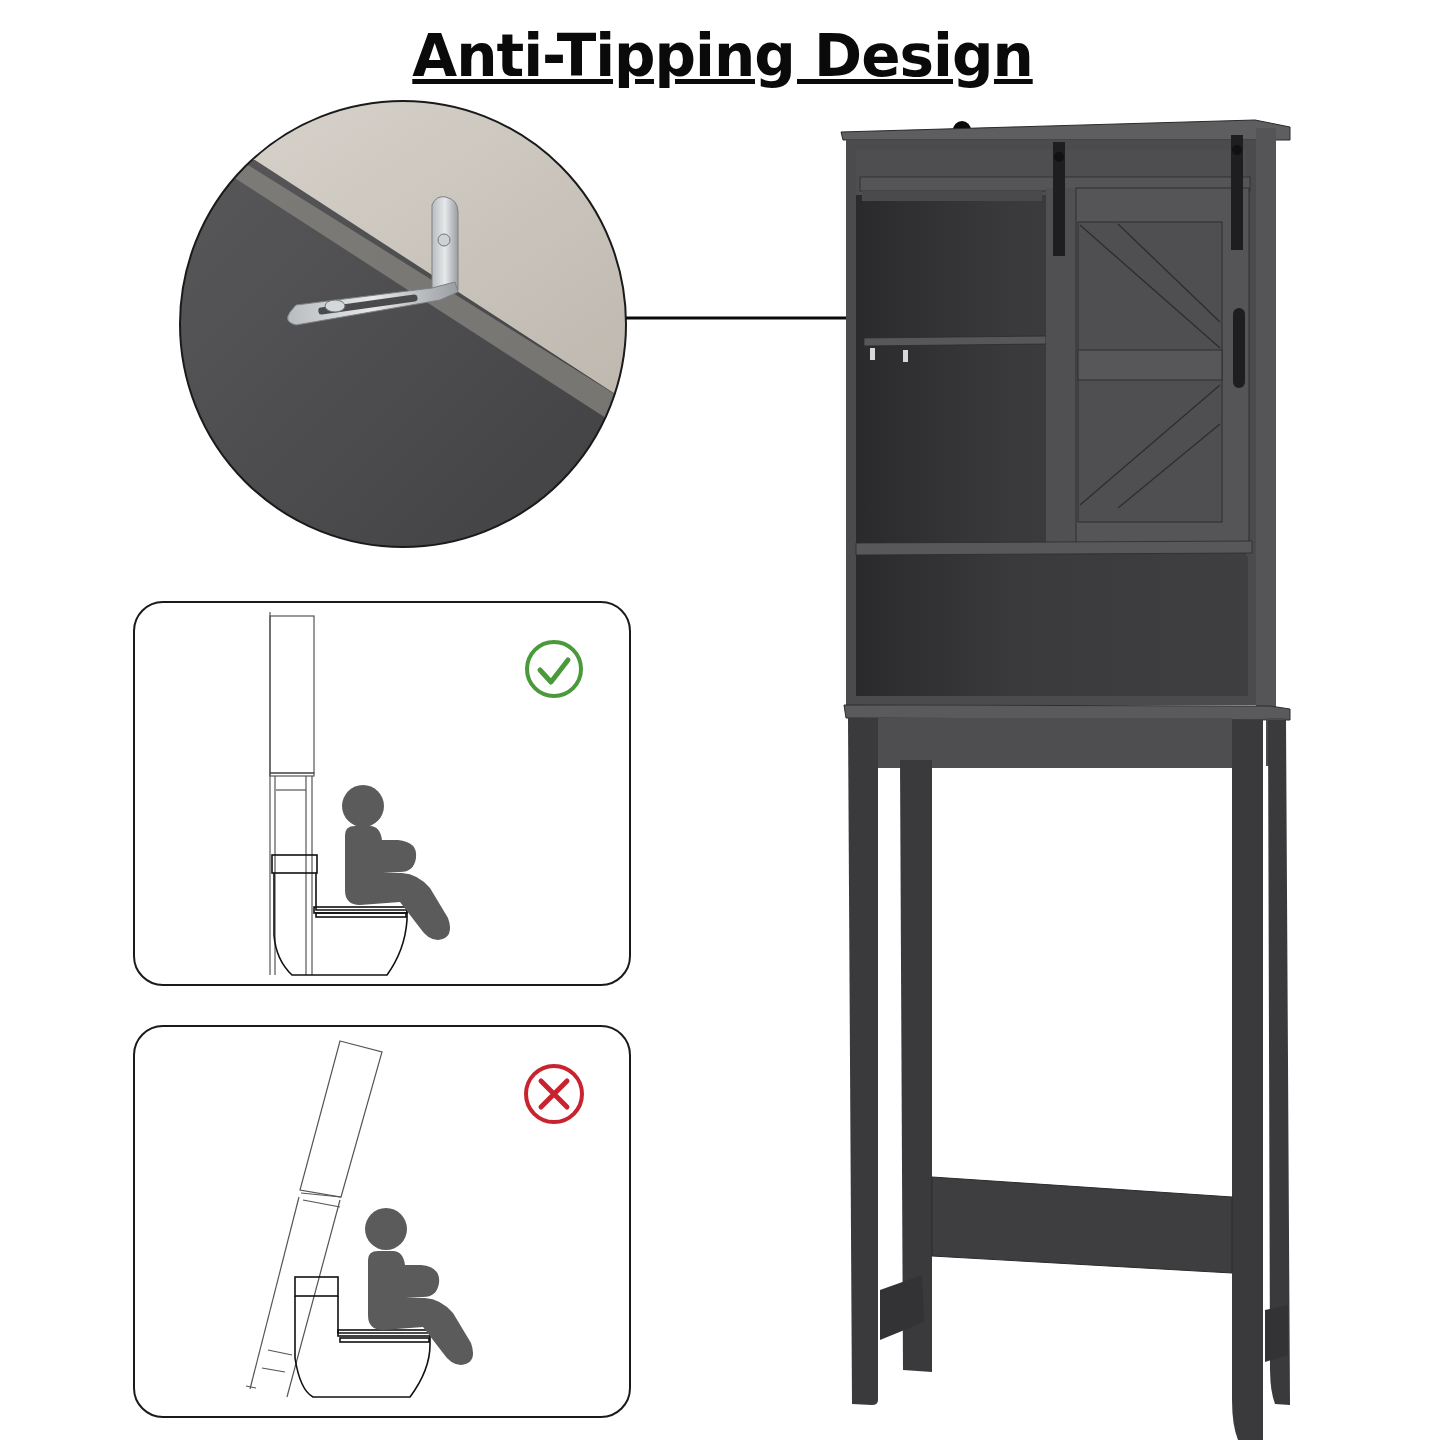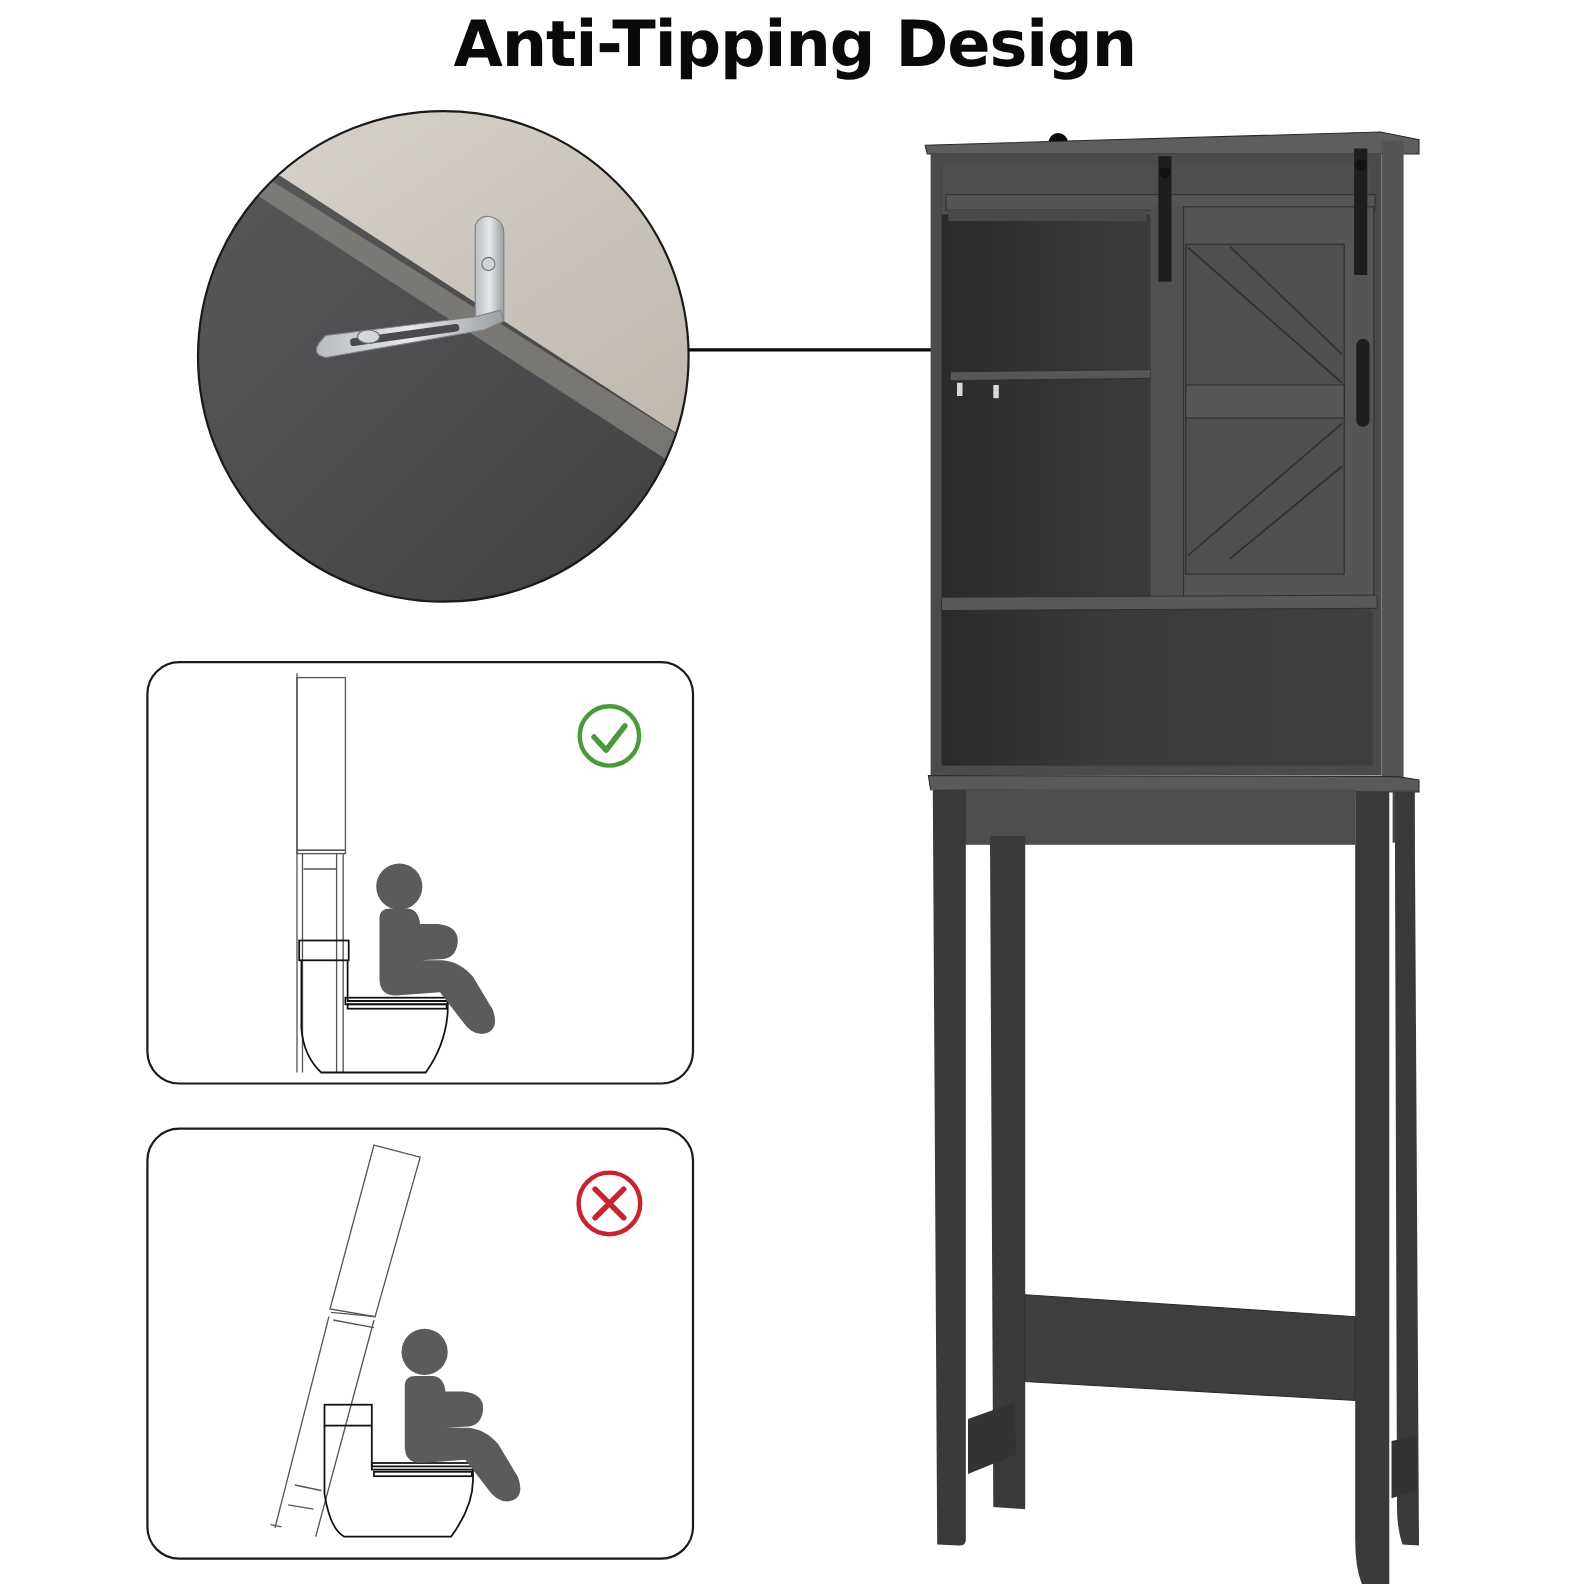--- a/index.html
+++ b/index.html
@@ -1,21 +1,21 @@
 <!DOCTYPE html>
 <html><head>
   <meta charset="utf-8">
   <style>
     html, body { margin: 0; padding: 0; background: #ffffff; }
     body { width: 1445px; height: 1445px; position: relative; overflow: hidden; font-family: "DejaVu Sans", "Liberation Sans", sans-serif; }
     .title {
-      position: absolute; left: 0; top: 0; width: 1445px; height: 80px;
+      position: absolute; left: 0; top: 16px; width: 1445px; height: 80px;
       display: flex; align-items: center; justify-content: center;
       font-family: "DejaVu Sans", sans-serif; font-weight: 700; font-size: 58px;
-      letter-spacing: -1px; color: #0a0a0a;
+      letter-spacing: -1px; color: #0a0a0a; text-decoration: underline;
     }
     .stage { position: absolute; left: 0; top: 0; }
     .panel {
       position: absolute; background: #fff; border: 2.5px solid #1a1a1a; border-radius: 30px; box-sizing: border-box;
     }
     .panel-ok { left: 133px; top: 601px; width: 498px; height: 385px; }
     .panel-bad { left: 133px; top: 1025px; width: 498px; height: 393px; }
     svg { position: absolute; left: 0; top: 0; overflow: visible; }
   </style>
 </head>

